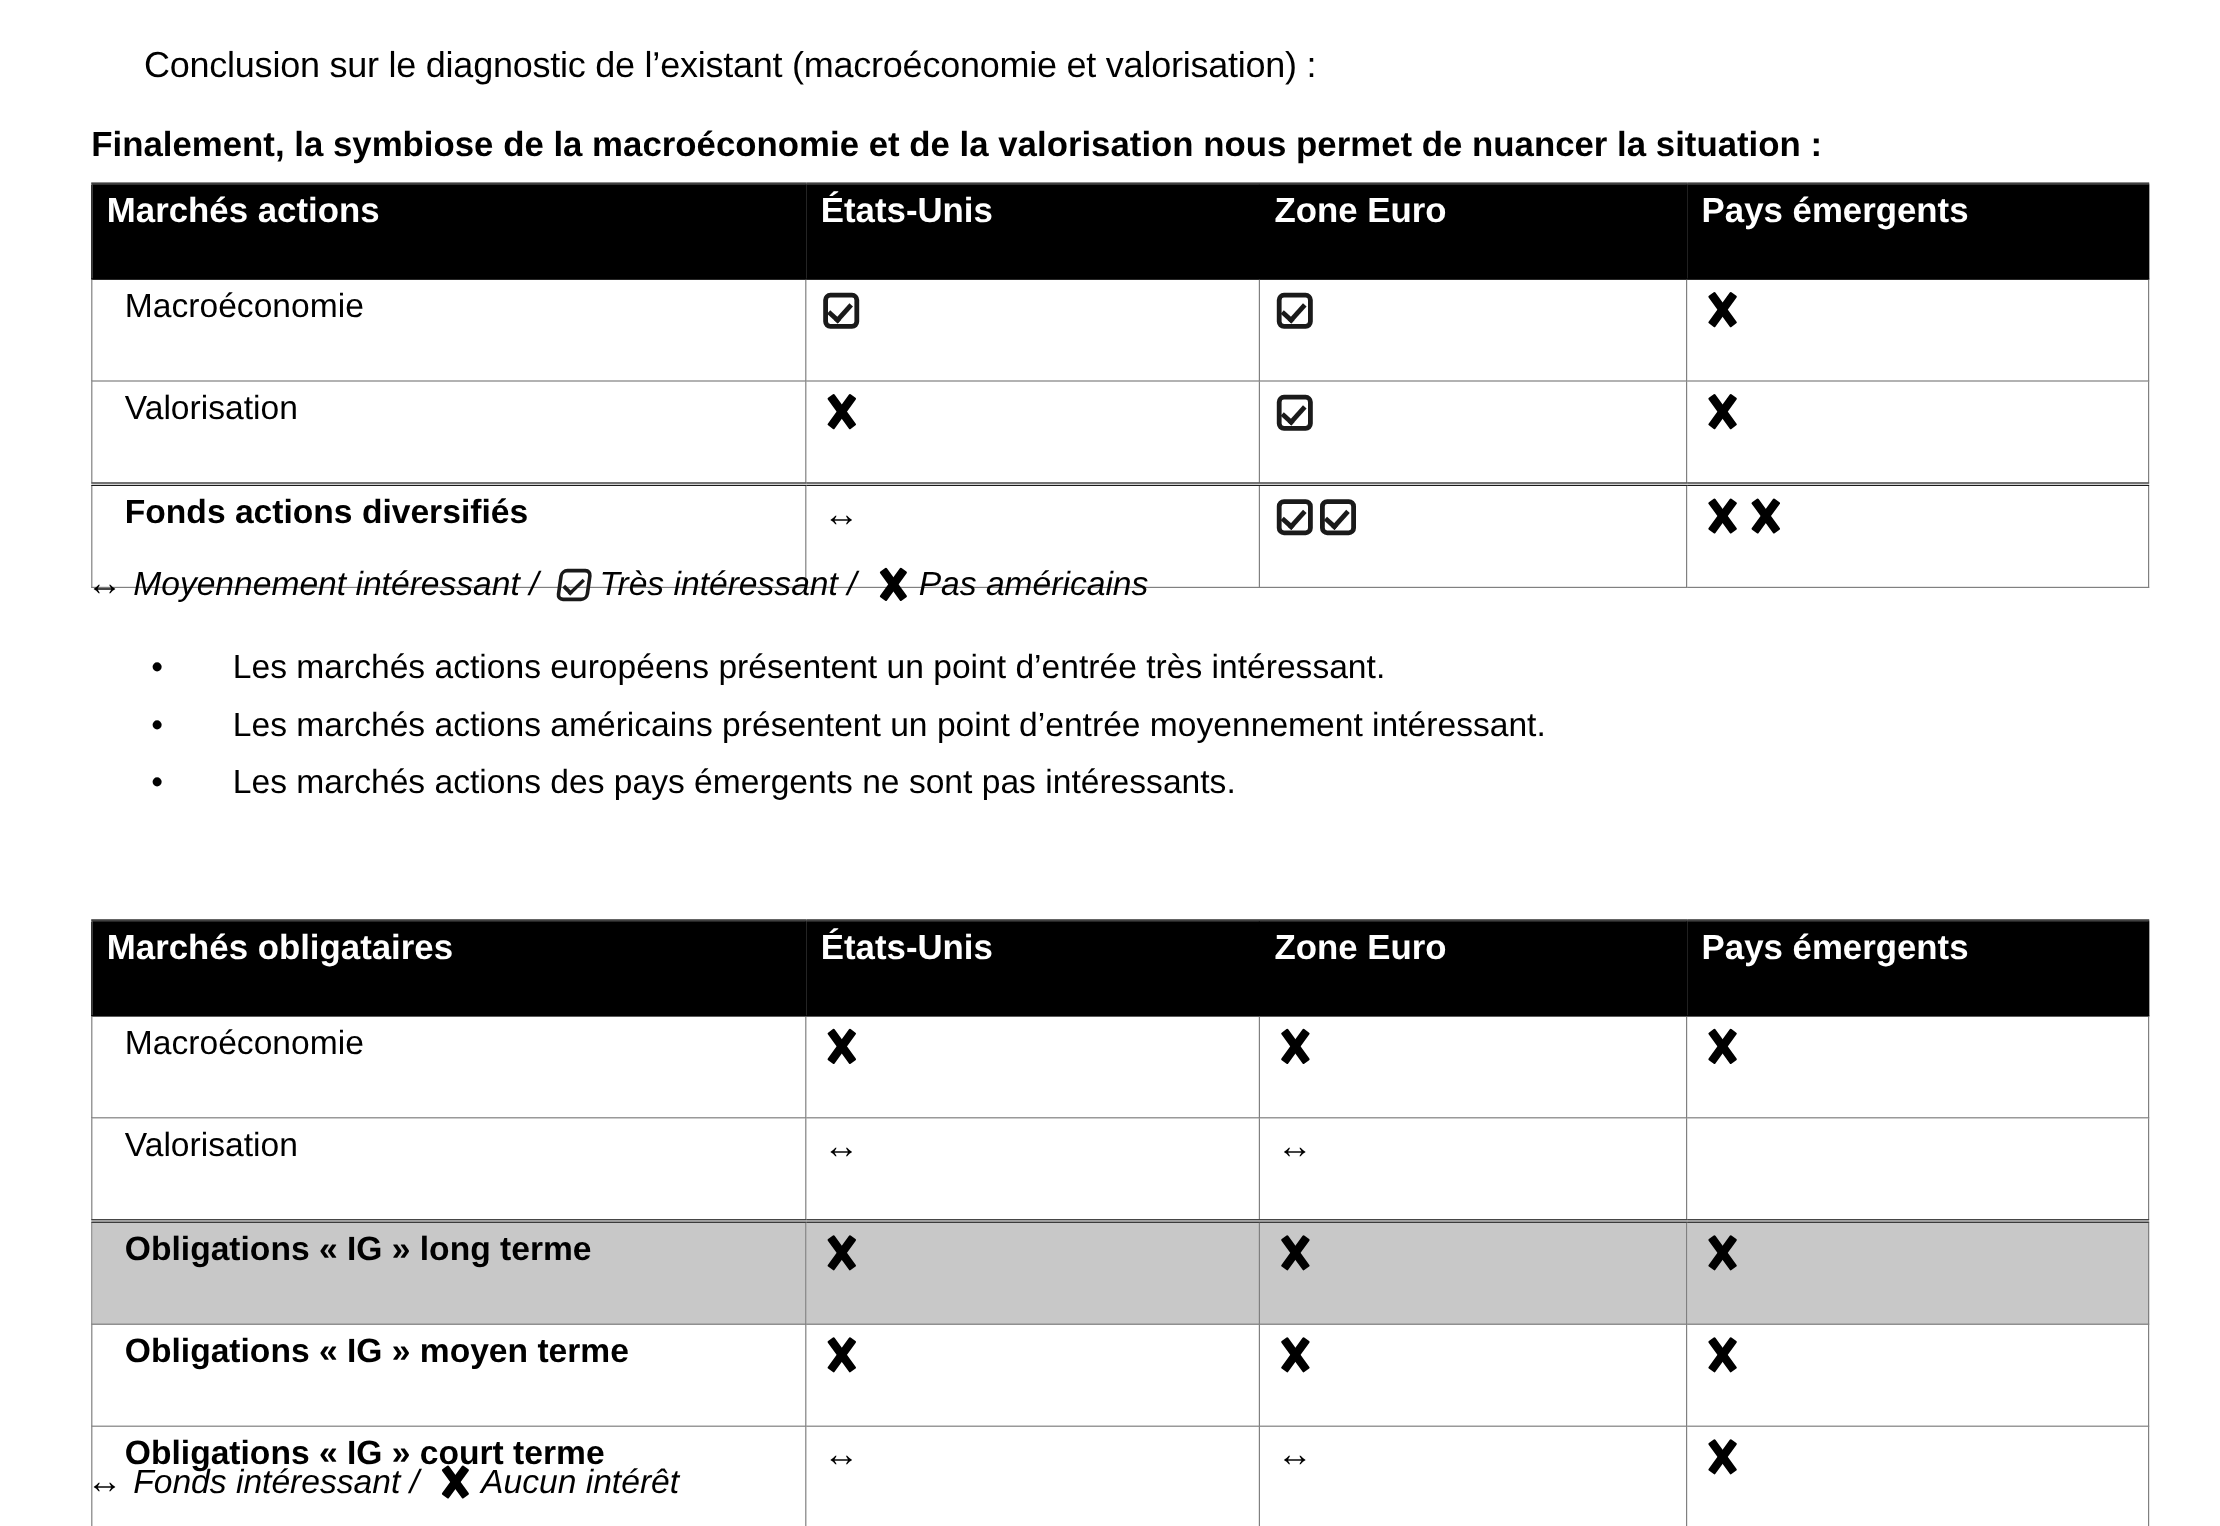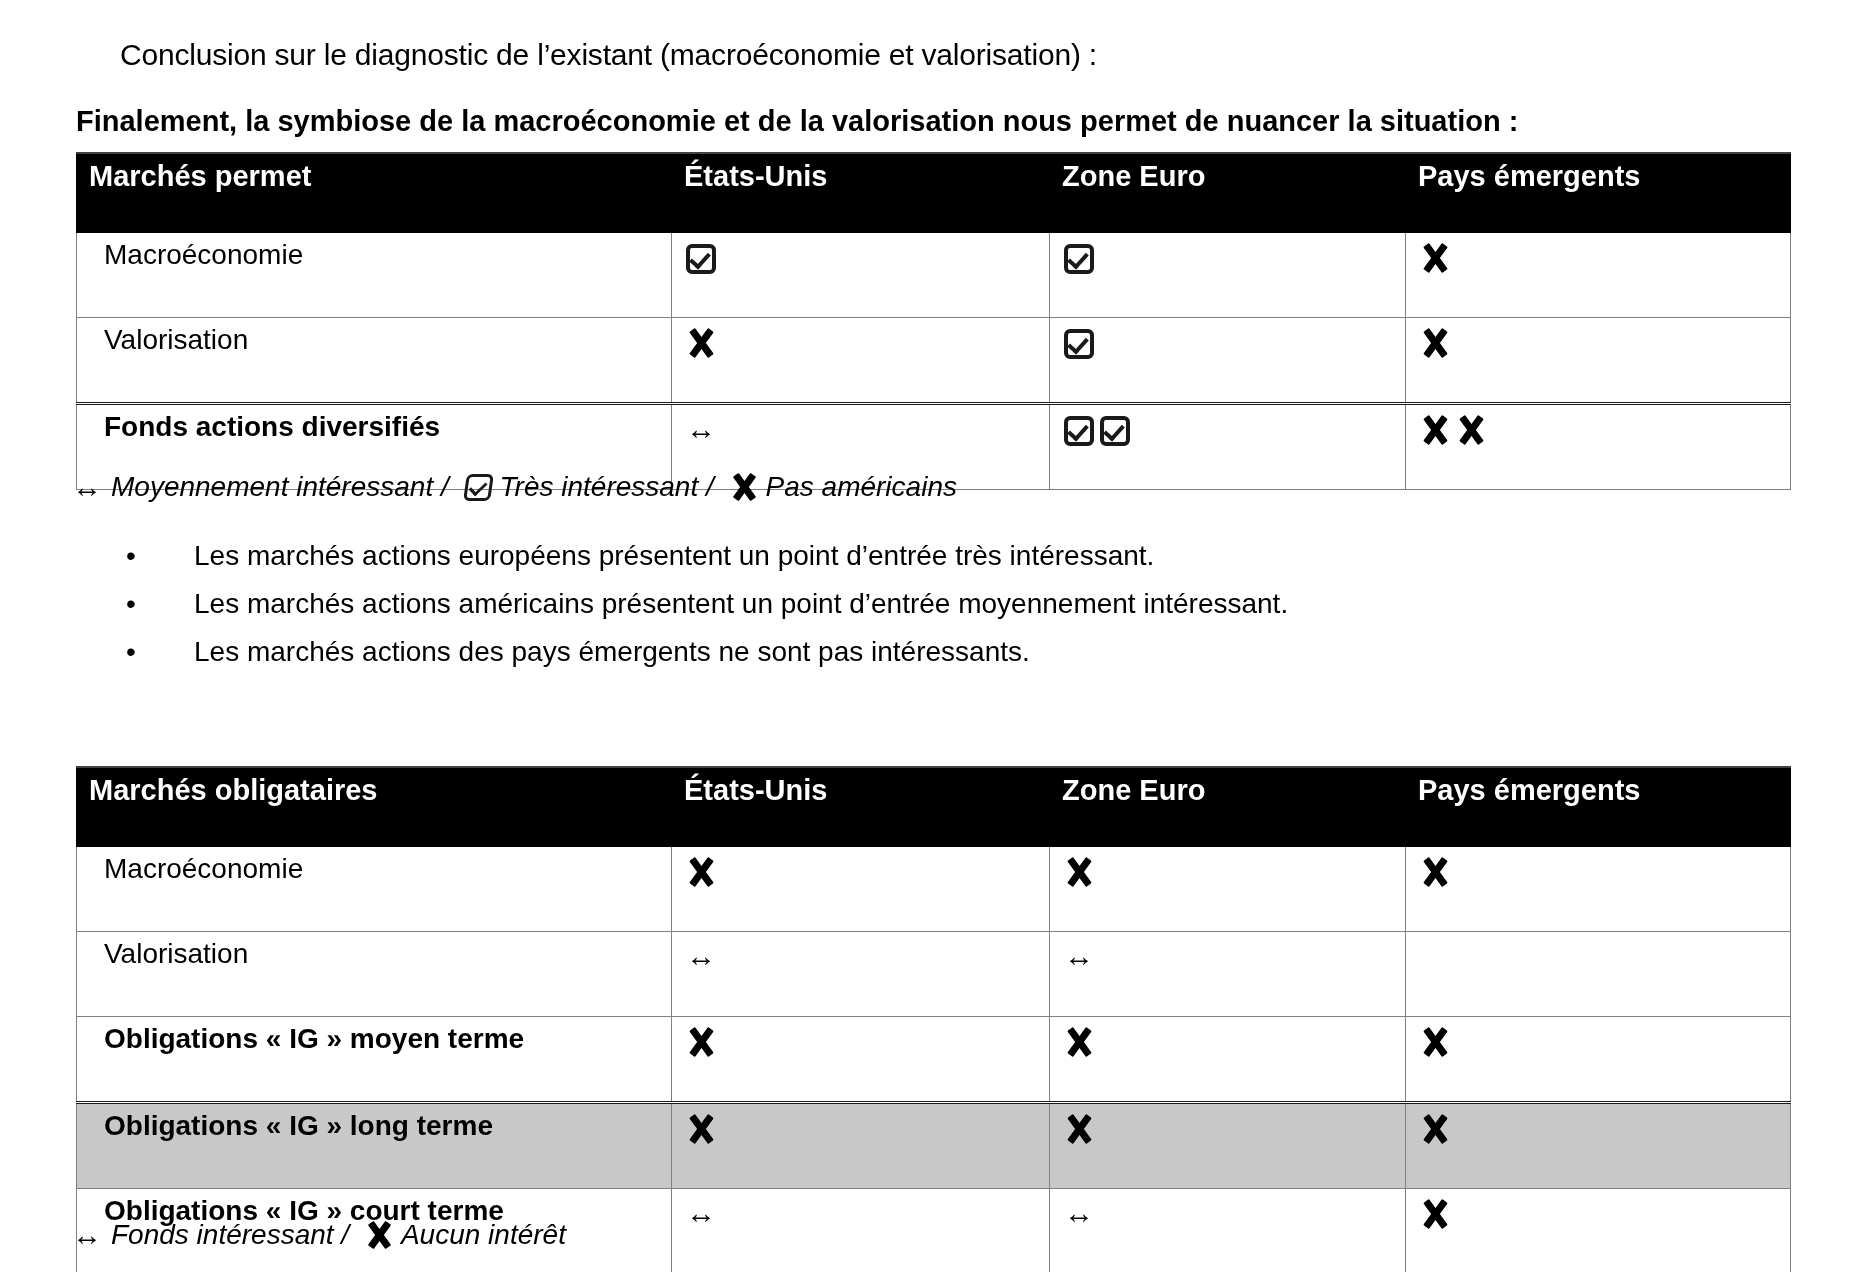--- a/index.html
+++ b/index.html
@@ -226,21 +226,21 @@
 
   <table class="mtable table-actions">
     <colgroup>
       <col class="c-label">
         <col class="c-us">
         <col class="c-eu">
         <col class="c-em">
     </colgroup>
     <thead>
         <tr>
-          <th>Marchés permet</th>
+          <th>Marchés actions</th>
           <th>États-Unis</th>
           <th>Zone Euro</th>
           <th>Pays émergents</th>
         </tr>
       </thead>
     <tbody>
         <tr>
           <td>Macroéconomie</td>
           <td class="mark-cell"><span class="gl gl-check"></span></td>
           <td class="mark-cell"><span class="gl gl-check"></span></td>
@@ -301,28 +301,28 @@
           <td class="mark-cell"><span class="gl gl-x"></span></td>
           <td class="mark-cell"><span class="gl gl-x"></span></td>
           <td class="mark-cell"><span class="gl gl-x"></span></td>
         </tr>
         <tr>
           <td>Valorisation</td>
           <td class="mark-cell"><span class="gl gl-arrow">↔</span></td>
           <td class="mark-cell"><span class="gl gl-arrow">↔</span></td>
           <td class="mark-cell"></td>
         </tr>
+        <tr class="row-strong row-shaded row-rule-top">
+          <td>Obligations « IG » long terme</td>
+          <td class="mark-cell"><span class="gl gl-x"></span></td>
+          <td class="mark-cell"><span class="gl gl-x"></span></td>
+          <td class="mark-cell"><span class="gl gl-x"></span></td>
+        </tr>
         <tr class="row-strong">
           <td>Obligations « IG » moyen terme</td>
-          <td class="mark-cell"><span class="gl gl-x"></span></td>
-          <td class="mark-cell"><span class="gl gl-x"></span></td>
-          <td class="mark-cell"><span class="gl gl-x"></span></td>
-        </tr>
-        <tr class="row-strong row-shaded row-rule-top">
-          <td>Obligations « IG » long terme</td>
           <td class="mark-cell"><span class="gl gl-x"></span></td>
           <td class="mark-cell"><span class="gl gl-x"></span></td>
           <td class="mark-cell"><span class="gl gl-x"></span></td>
         </tr>
         <tr class="row-strong">
           <td>Obligations « IG » court terme</td>
           <td class="mark-cell"><span class="gl gl-arrow">↔</span></td>
           <td class="mark-cell"><span class="gl gl-arrow">↔</span></td>
           <td class="mark-cell"><span class="gl gl-x"></span></td>
         </tr>

